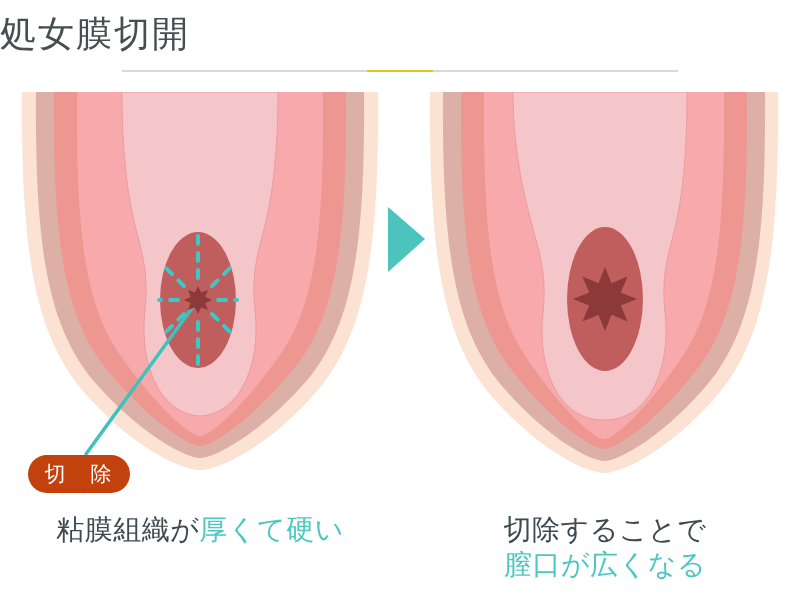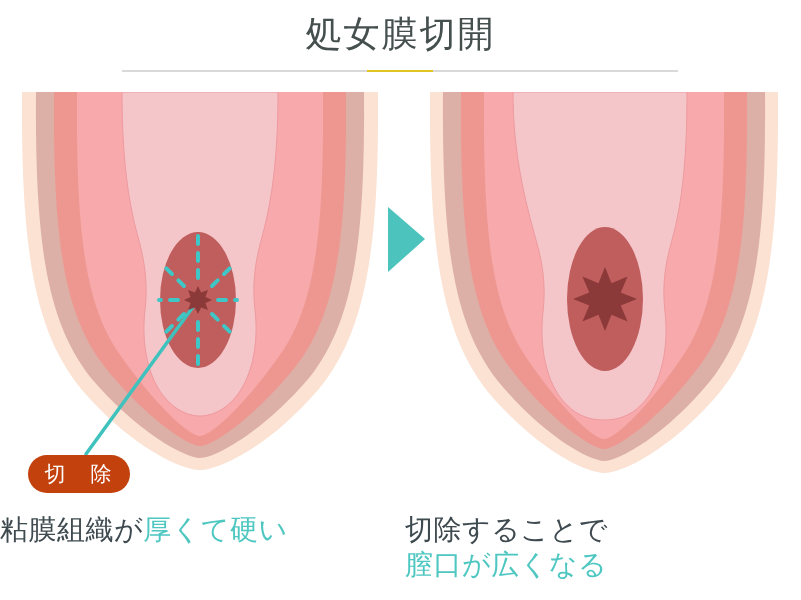--- a/index.html
+++ b/index.html
@@ -1,21 +1,21 @@
 <!DOCTYPE html>
 <html><head>
 <meta charset="utf-8">
 <style>
   html,body{margin:0;padding:0;background:#ffffff;}
   .stage{
     position:relative;width:801px;height:600px;background:#ffffff;overflow:hidden;
     font-family:"Liberation Sans","DejaVu Sans",sans-serif;
   }
   .page-title{
-    position:absolute;top:10px;left:0;width:801px;text-align:center;
+    position:absolute;top:10px;left:0;width:801px;
     font-family:"Liberation Serif","DejaVu Serif",serif;
     font-size:36px;letter-spacing:2px;color:#454f4e;font-weight:400;
   }
   .title-divider{
     position:absolute;top:70px;left:122px;width:556px;height:2px;background:#d9d9d9;
   }
   .title-divider .accent{
     position:absolute;left:245px;top:0;width:66px;height:2px;background:#e0c421;
   }
   .figure{position:absolute;top:92px;}
@@ -27,21 +27,21 @@
     border-top:32px solid transparent;
     border-bottom:33px solid transparent;
   }
   .pill{
     position:absolute;left:28px;top:455px;width:102px;height:38px;
     background:#c2410c;border-radius:19px;
     display:flex;align-items:center;justify-content:center;
     color:#ffffff;font-size:21px;font-weight:500;letter-spacing:2px;
   }
   .caption{
-    position:absolute;top:512px;
+    position:absolute;top:512px;text-align:center;
     font-size:28px;line-height:35px;font-weight:500;color:#3e4a4f;letter-spacing:0.5px;
   }
   .caption.left{left:0px;width:400px;}
   .caption.right{left:405px;width:400px;}
   .caption .teal{color:#4ec7c1;}
 </style>
 </head>
 <body>
 
 <div class="stage">

